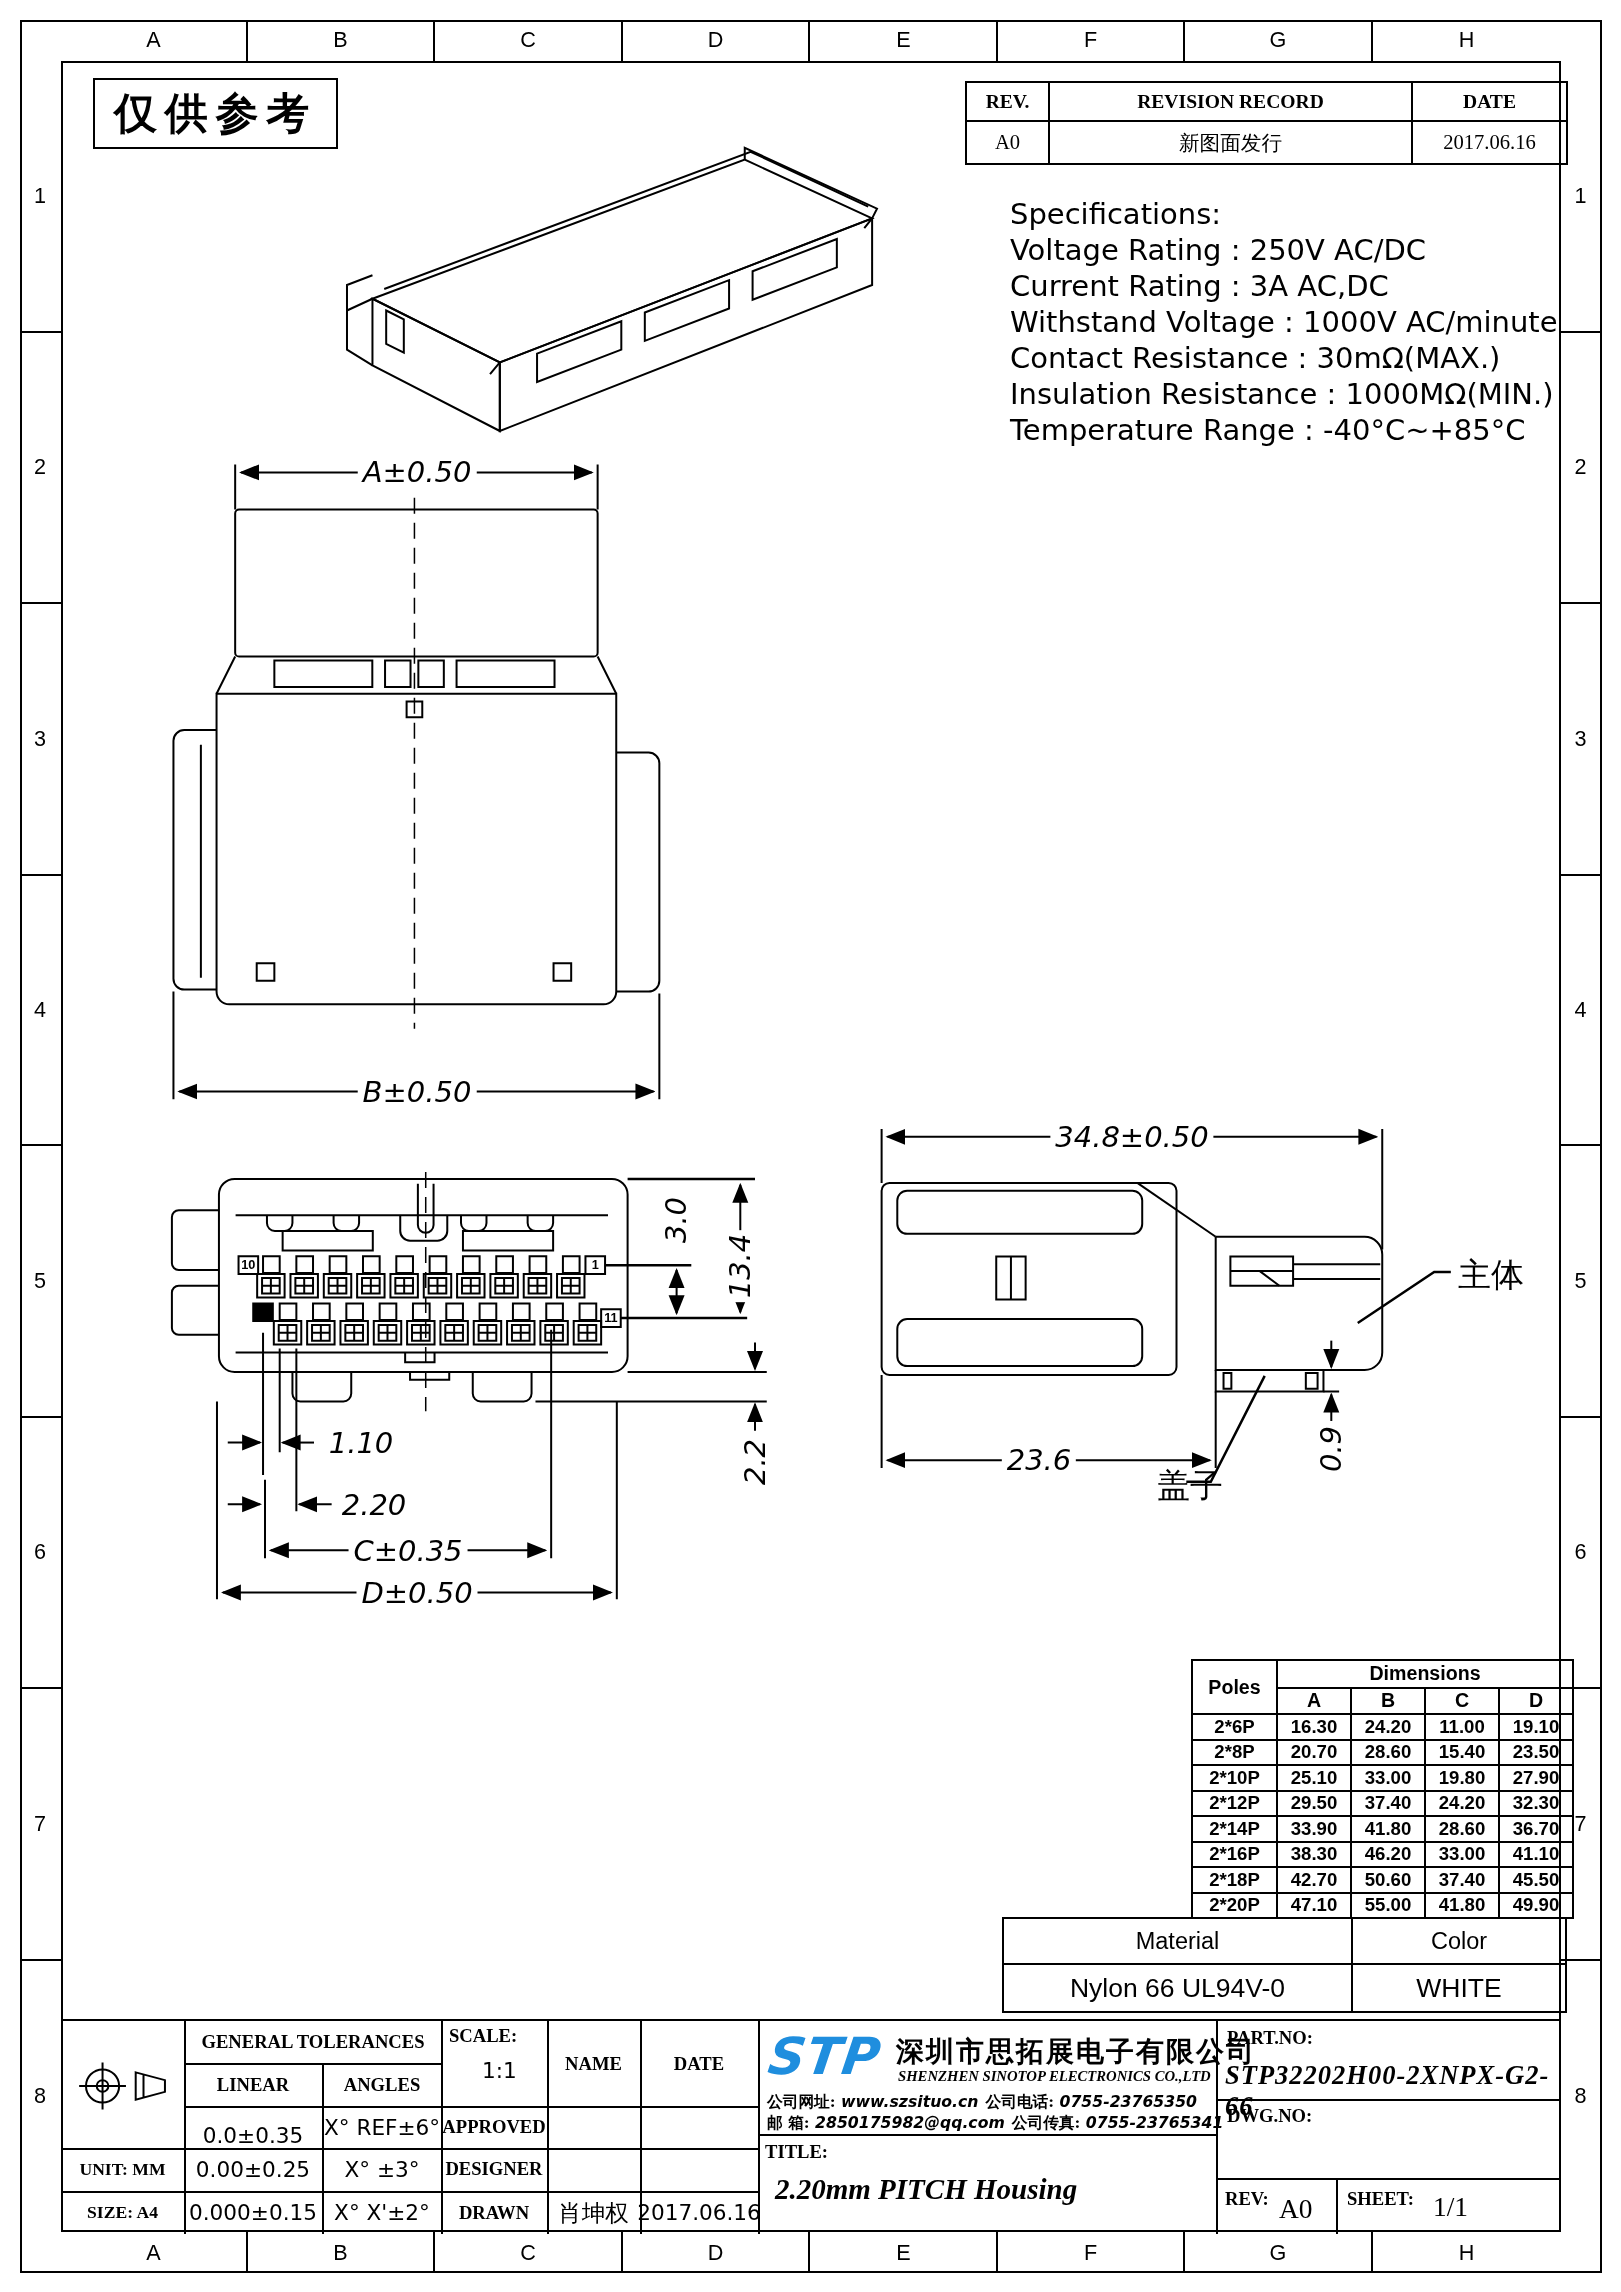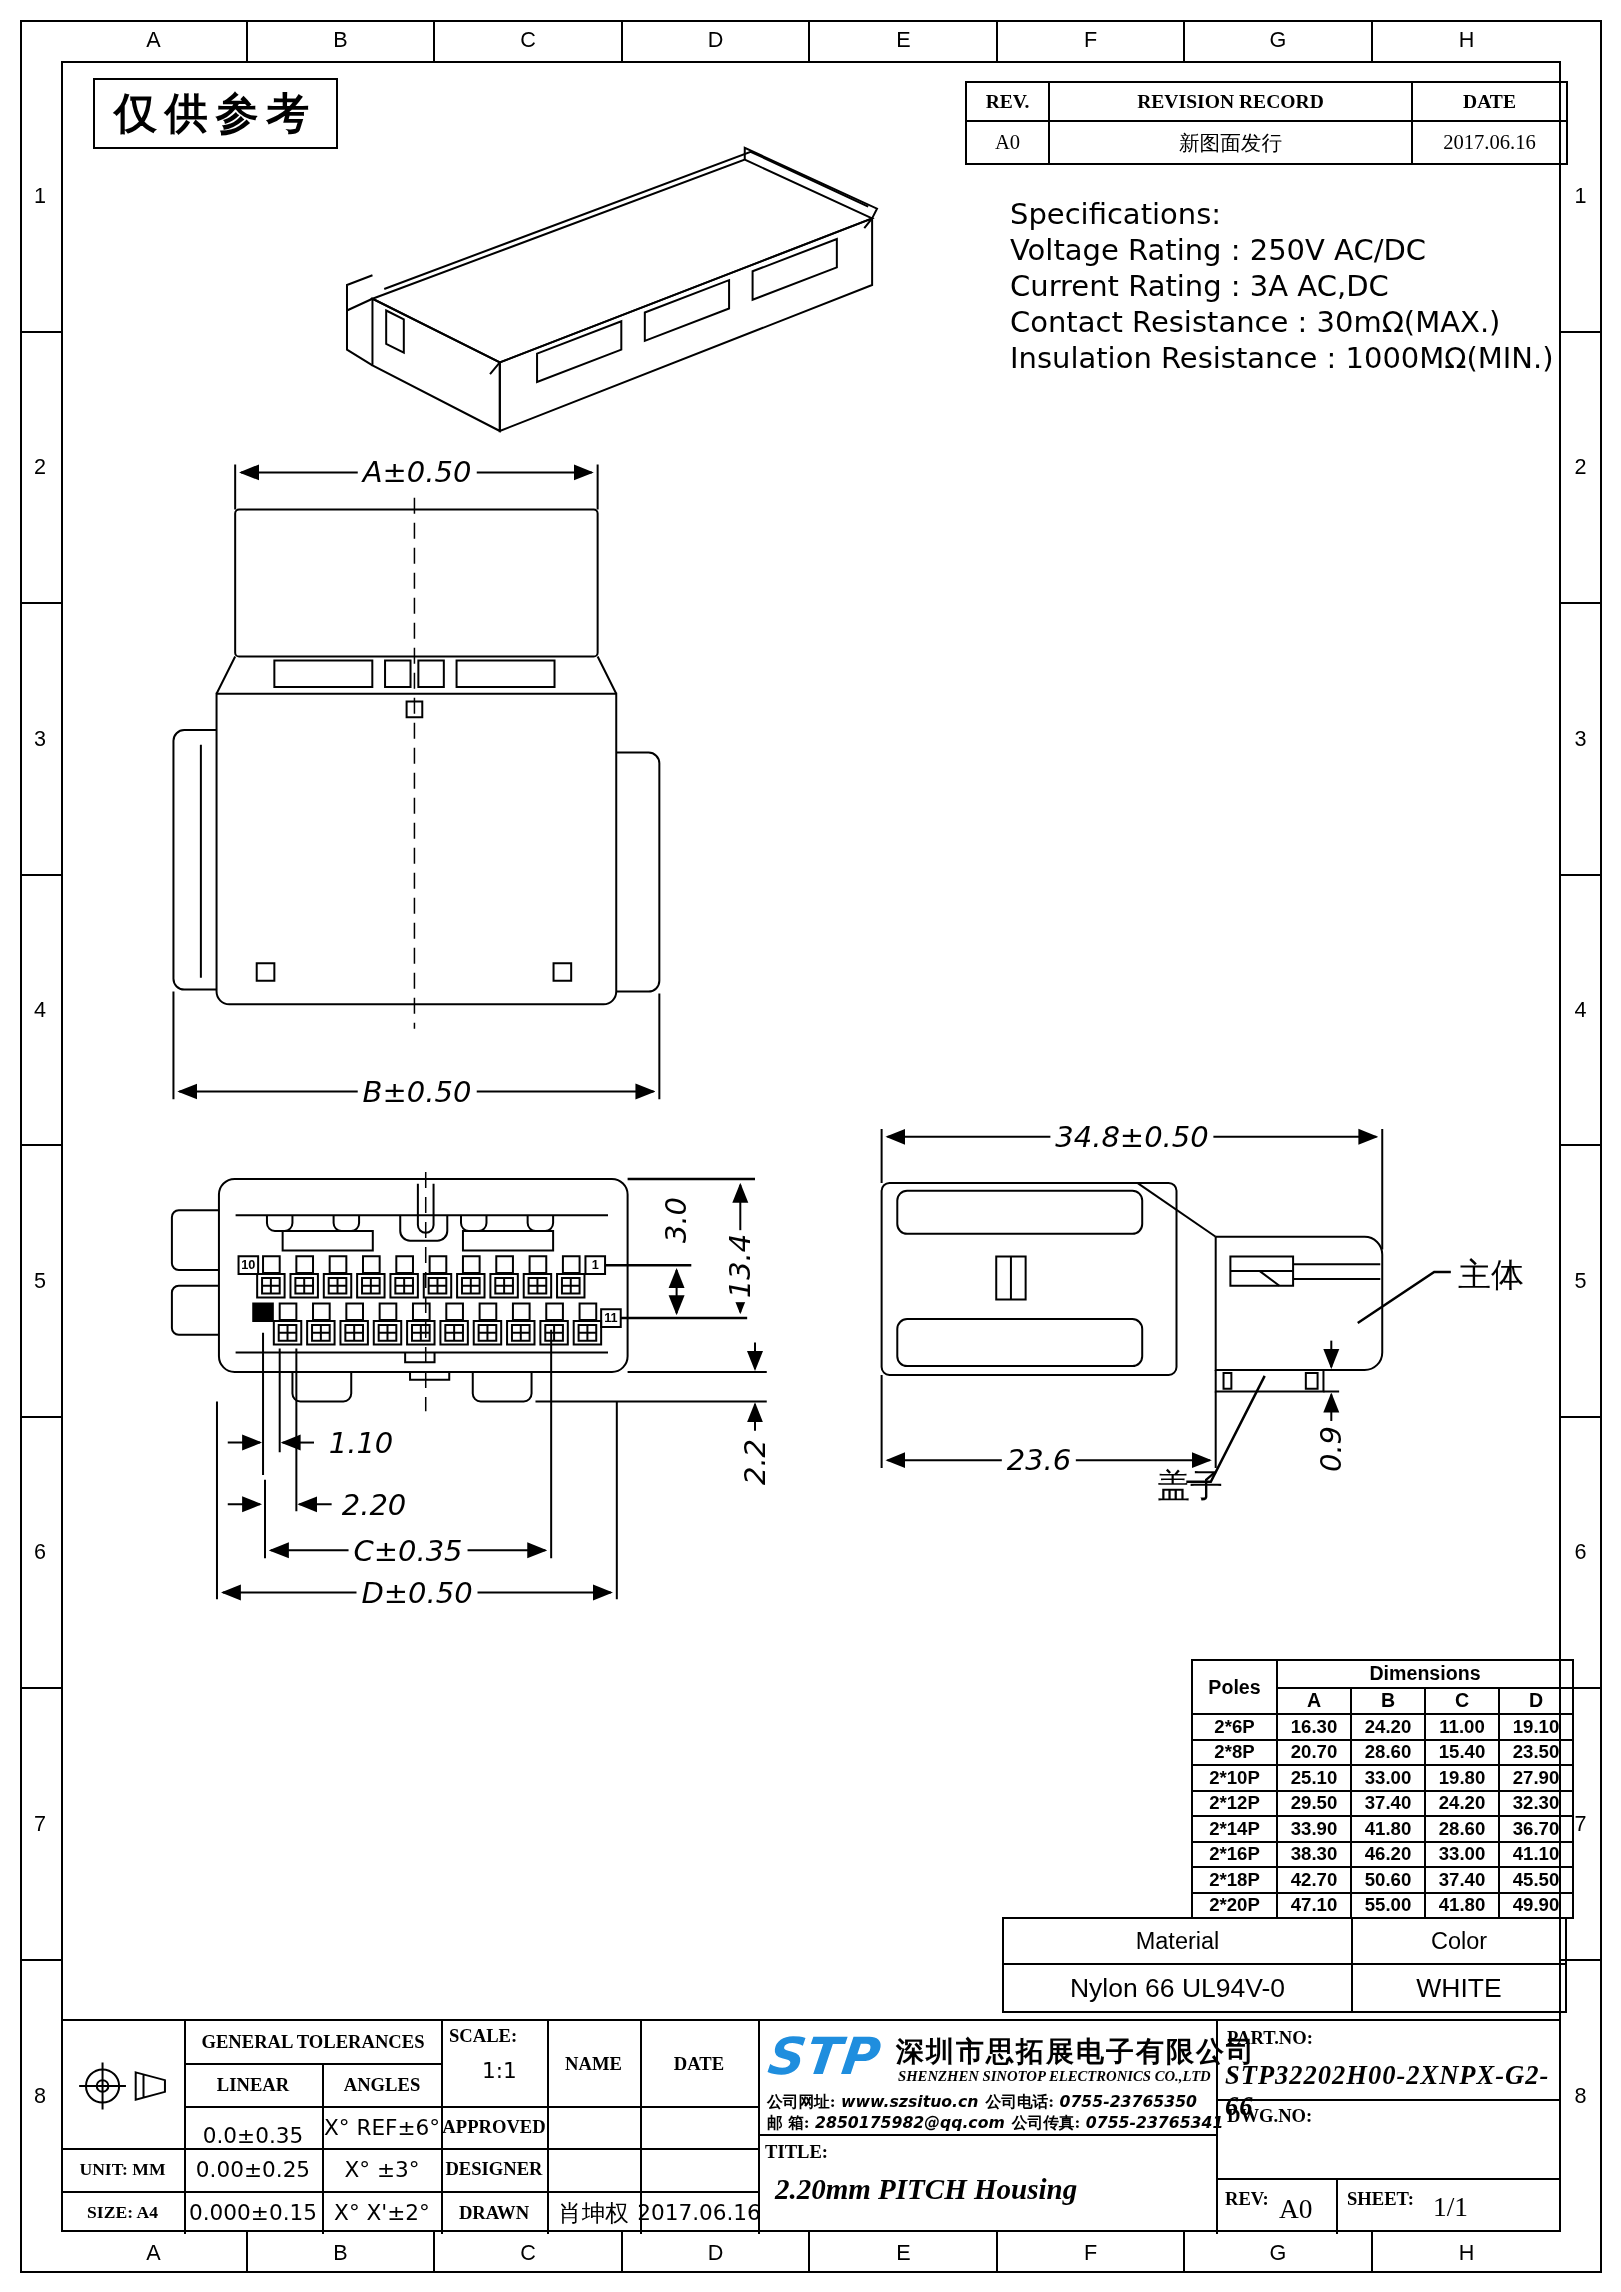--- a/index.html
+++ b/index.html
@@ -117,22 +117,24 @@
       <td>新图面发行</td>
       <td>2017.06.16</td>
     </tr>
   </tbody>
     </table>
 
   <div class="abs specs">
     <div>Specifications:</div>
     <div>Voltage Rating : 250V AC/DC</div>
     <div>Current Rating : 3A AC,DC</div>
+    <div>Withstand Voltage : 1000V AC/minute</div>
     <div>Contact Resistance : 30mΩ(MAX.)</div>
     <div>Insulation Resistance : 1000MΩ(MIN.)</div>
+    <div>Temperature Range : -40°C~+85°C</div>
   </div>
 
   <svg style="left:284px;top:93px" width="608" height="338" viewBox="0 0 620 345">
     <g class="lt">
       <polygon points="90,210 470,68 600,128 220,275"></polygon>
       <polyline points="102,200 476,60 596,116"></polyline>
       <polygon points="90,210 220,275 220,345 90,278"></polygon>
       <polygon points="220,275 600,128 600,196 220,345"></polygon>
       <polyline points="470,68 470,56 605,118 600,128"></polyline>
       <path d="M90 210 L64 222 L64 262 L90 278 M64 222 L64 196 L90 186"></path>

